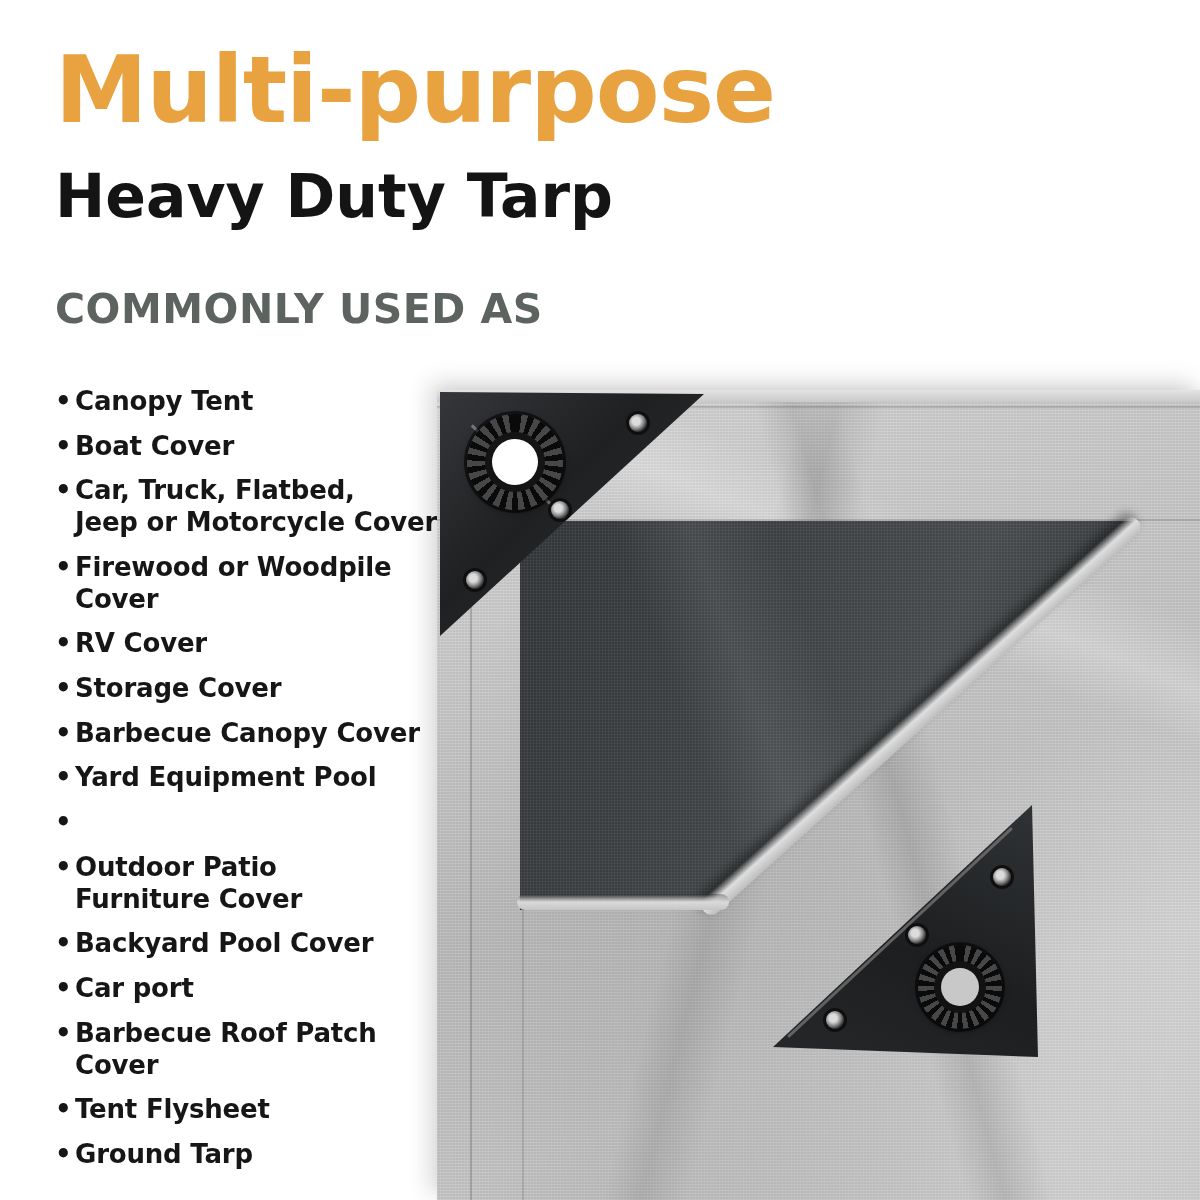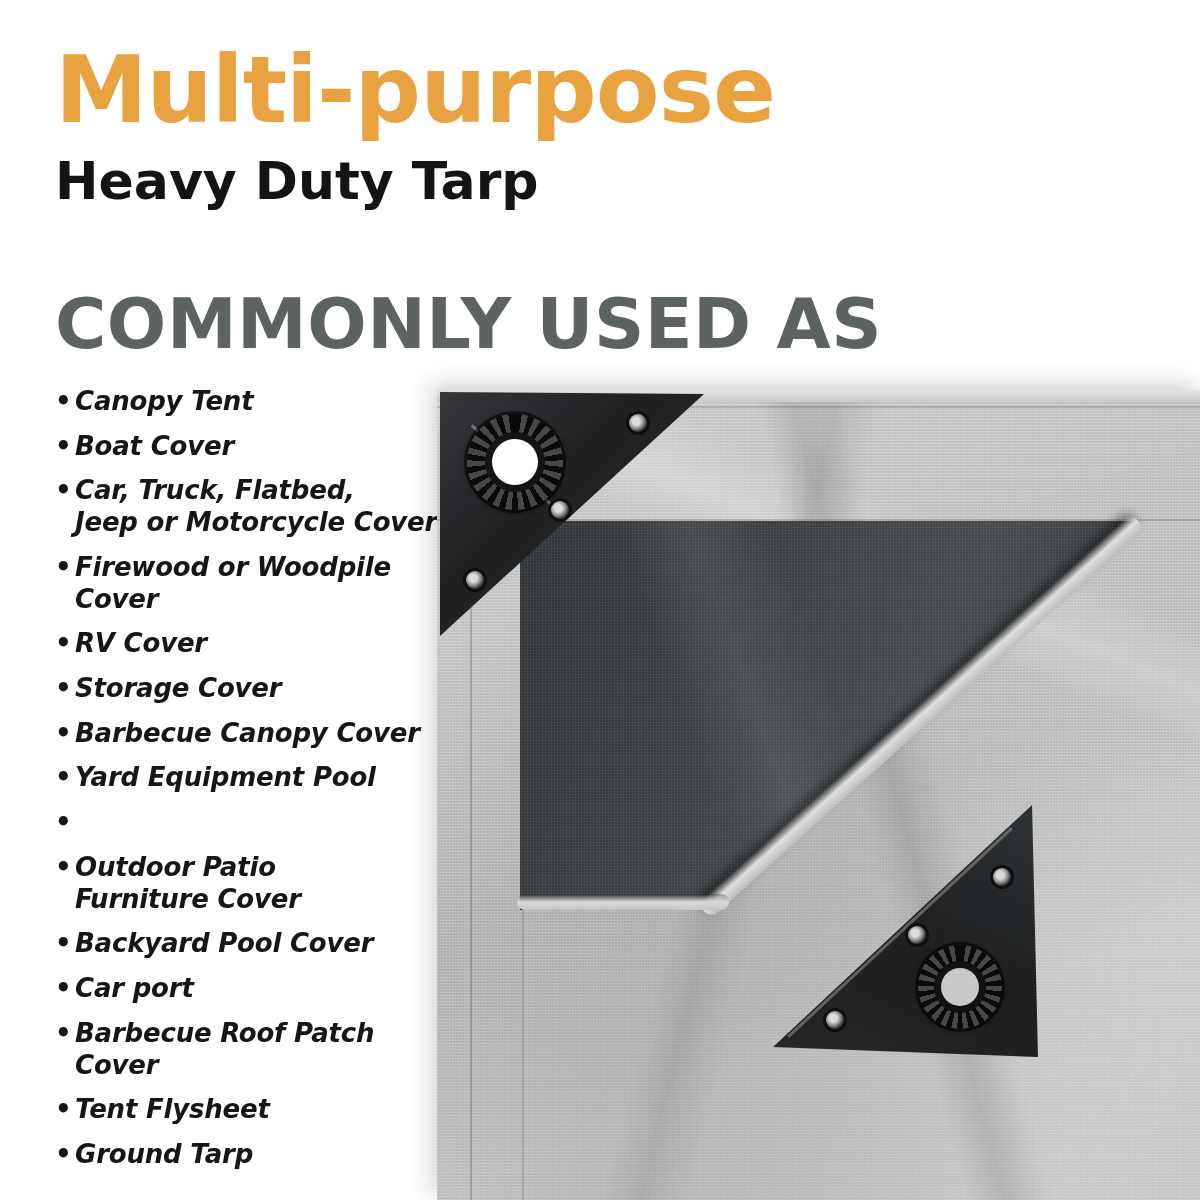--- a/index.html
+++ b/index.html
@@ -3,32 +3,32 @@
 <meta charset="utf-8">
 <style>
   * { margin:0; padding:0; box-sizing:border-box; }
   html,body { width:1200px; height:1200px; background:#ffffff; overflow:hidden;
     font-family:"DejaVu Sans", sans-serif; }
   .stage { position:relative; width:1200px; height:868px; background:#fff; }
 
   
   .h1 { position:absolute; left:55px; top:44px; font-size:93px; line-height:1;
         font-weight:bold; letter-spacing:-1px; color:#E8A23F; white-space:nowrap; }
-  .h2 { position:absolute; left:55px; top:155px; font-size:52px; line-height:1;
+  .h2 { position:absolute; left:55px; top:166px; font-size:60px; line-height:1;
         font-weight:bold; color:#141414; white-space:nowrap; }
-  .h3 { position:absolute; left:55px; top:289px; font-size:70px; line-height:1;
+  .h3 { position:absolute; left:55px; top:289px; font-size:41px; line-height:1;
         font-weight:bold; letter-spacing:0.5px; color:#5d6460; white-space:nowrap; }
 
   
   .uses { position:absolute; left:55px; top:386px; width:400px;
           display:flex; flex-direction:column; gap:13px; list-style:none; }
   .uses li { display:flex; align-items:flex-start; font-size:26px; line-height:1.22;
              font-weight:bold; color:#161616; }
   .uses .bullet { width:20px; flex:0 0 20px; font-size:26px; line-height:1.22; color:#161616; }
-  .uses .item-text { white-space:pre-line; letter-spacing:-0.2px;font-style:italic; }
+  .uses .item-text { white-space:pre-line; letter-spacing:-0.2px; }
 
   
   .photo { position:absolute; left:437px; top:390px; width:763px; height:810px;
     background:
       repeating-linear-gradient(90deg, rgba(255,255,255,0.10) 0 1px, rgba(0,0,0,0) 1px 3px),
       repeating-linear-gradient(0deg, rgba(255,255,255,0.08) 0 1px, rgba(0,0,0,0.04) 1px 3px),
       linear-gradient(160deg, #d2d2d2 0%, #c7c7c7 28%, #bfbfbf 52%, #cccccc 74%, #c3c3c3 100%);
     box-shadow: -7px -7px 22px rgba(0,0,0,0.16), 6px 0 14px rgba(0,0,0,0.06);
   }
   .wrinkles { position:absolute; inset:0; pointer-events:none;

